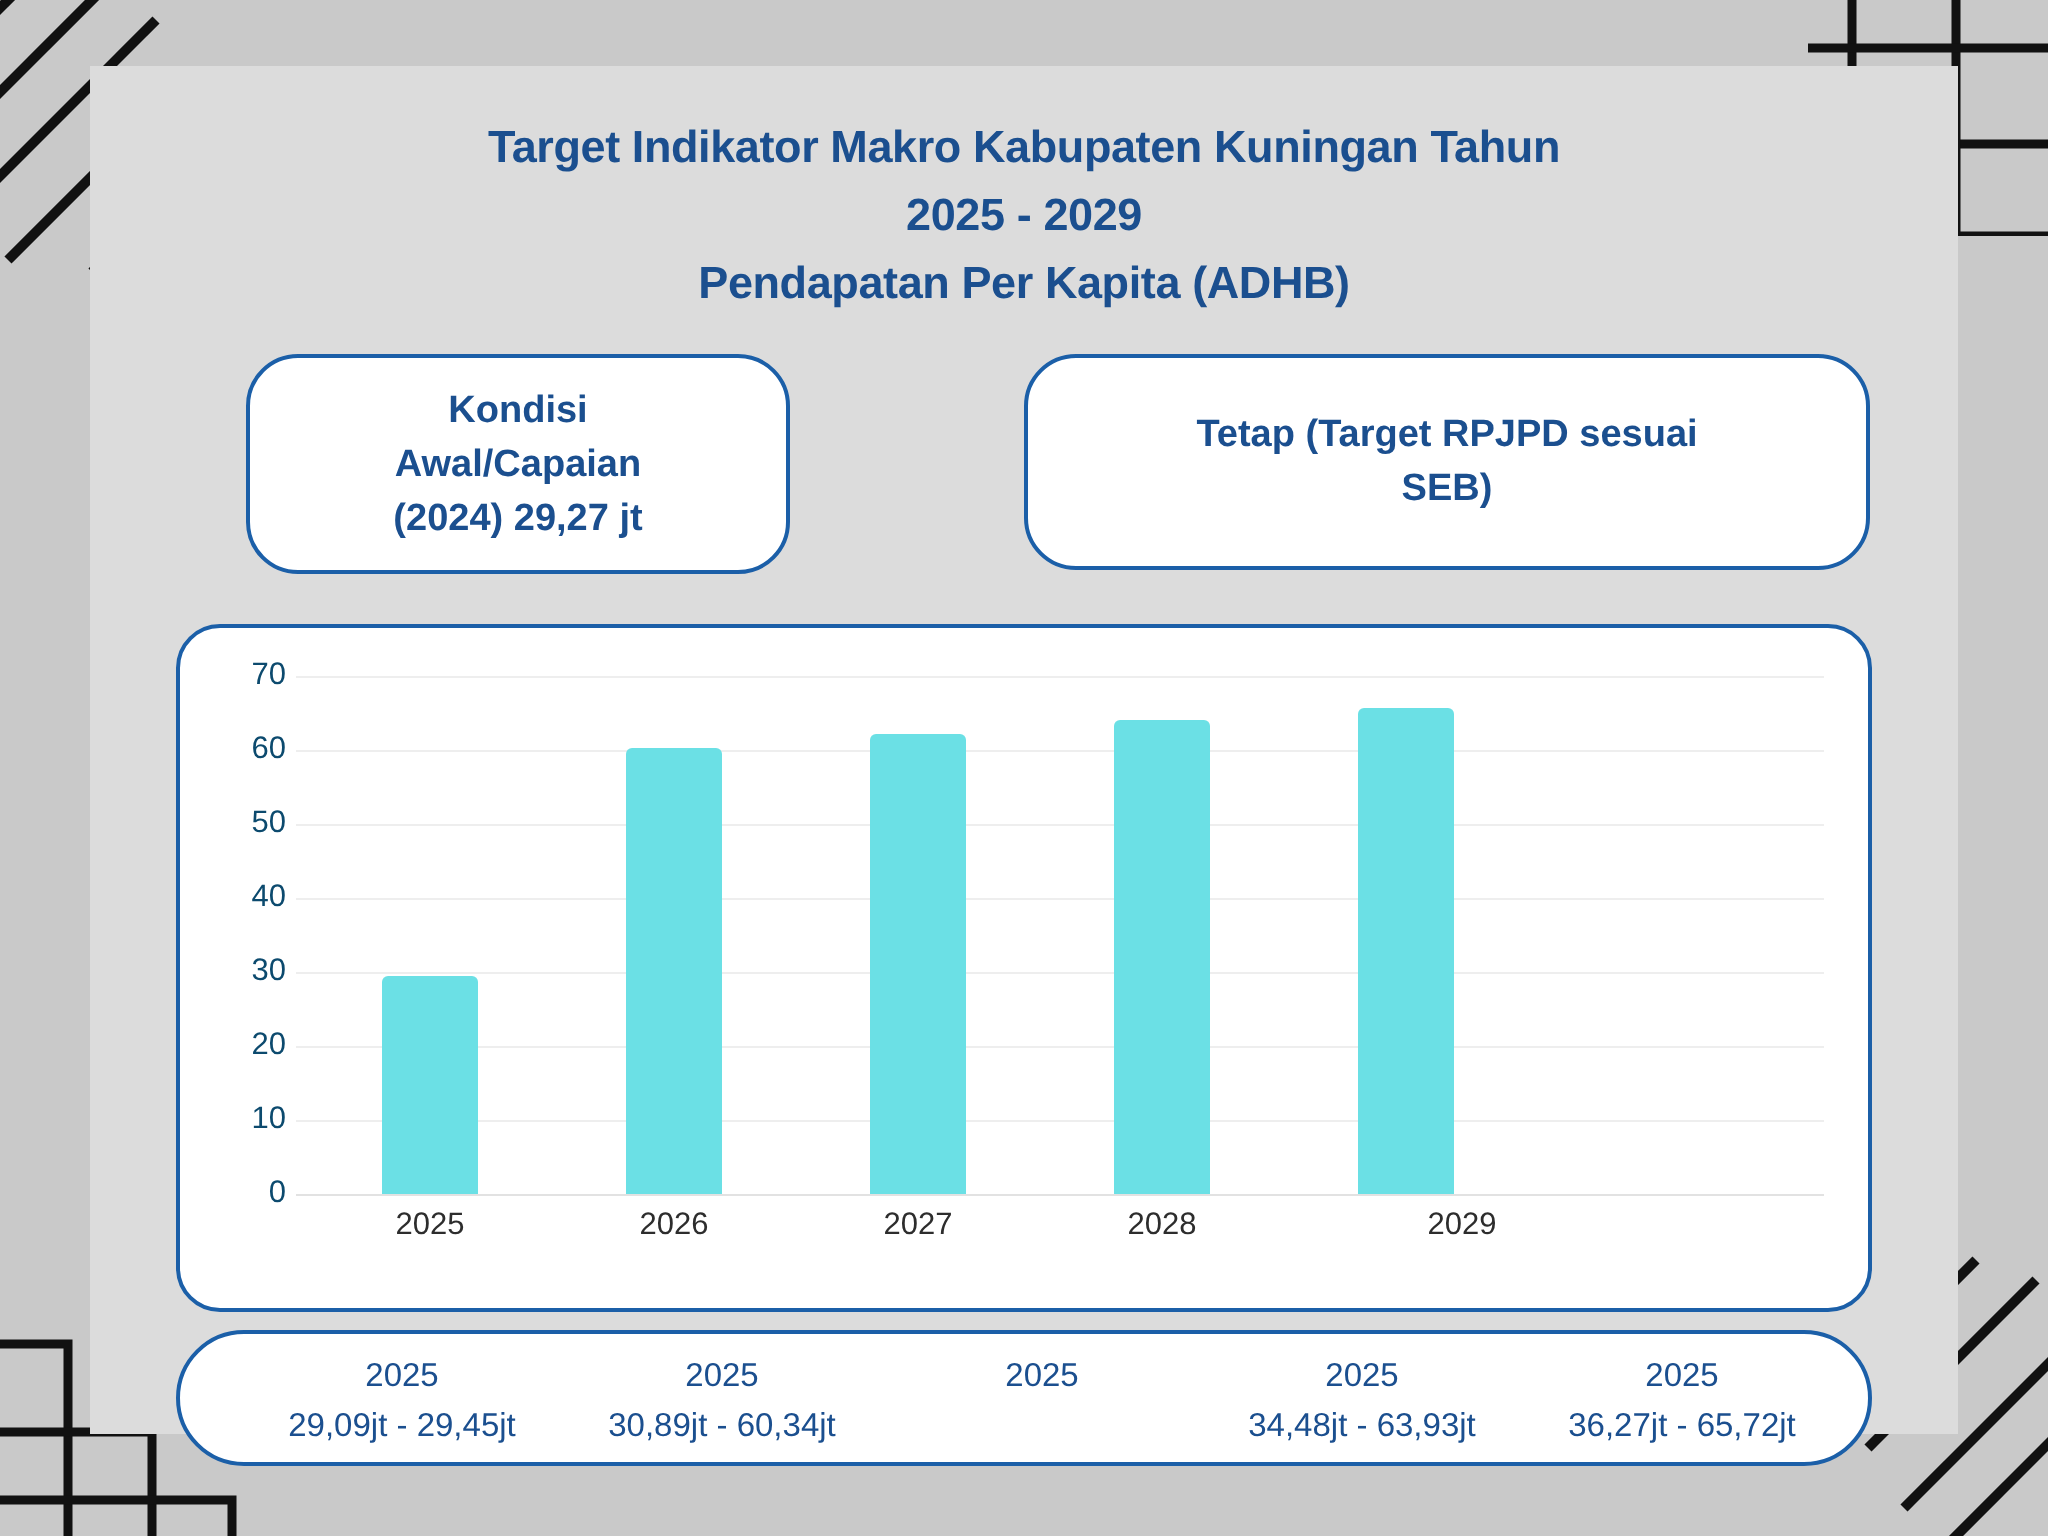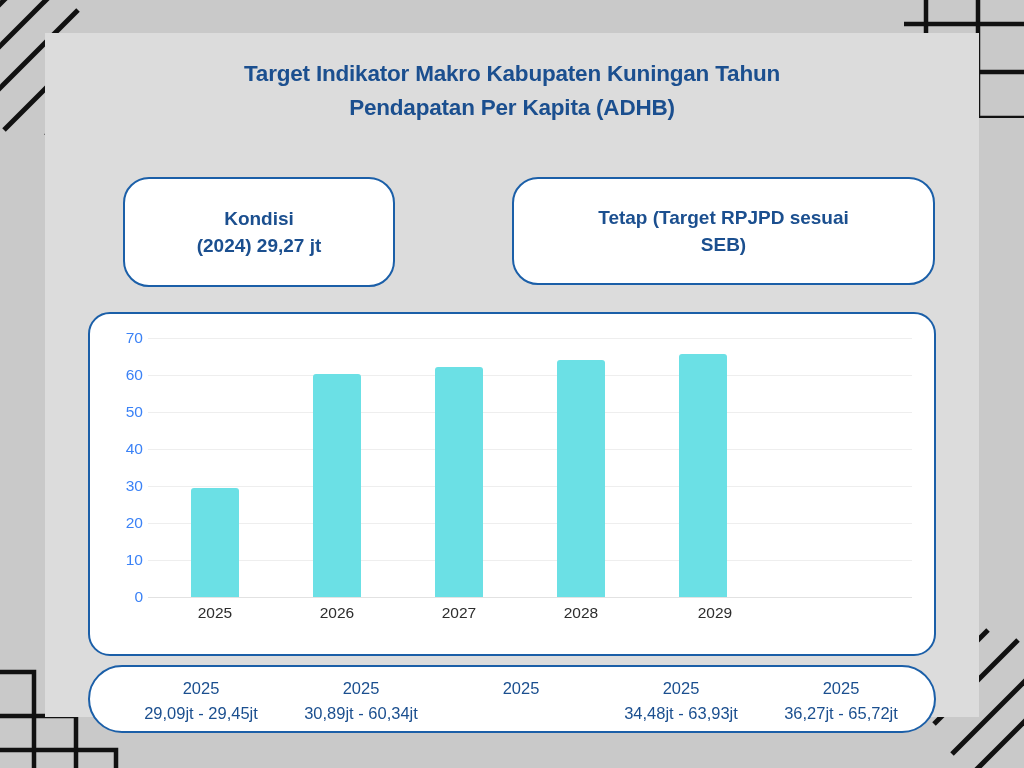--- a/index.html
+++ b/index.html
@@ -46,21 +46,21 @@
   #chart-card{
     position:absolute;left:43px;top:279px;width:848px;height:344px;
     background:#ffffff;border:2.5px solid #1b5fa8;border-radius:22px;
     box-sizing:border-box;
   }
   #plot-area{
     position:absolute;left:0;top:0;width:100%;height:100%;
   }
   .ytick{
     position:absolute;right:0;transform:translateY(-50%);
-    font-size:15.5px;color:#3b82f6;text-align:right;width:34px;
+    font-size:15.5px;color:#0c4a6e;text-align:right;width:34px;
   }
   #y-axis{position:absolute;left:13px;top:24px;width:40px;height:259px;}
   #grid{position:absolute;left:58px;top:24px;right:22px;height:259px;}
   .gridline{position:absolute;left:0;right:0;height:1px;background:#eeeeee;}
   .gridline.base{background:#e2e2e2;}
   #bars{position:absolute;left:58px;top:24px;right:22px;height:259px;}
   .bar-slot{
     position:absolute;bottom:0;width:122px;height:100%;
   }
   .bar{
@@ -122,26 +122,28 @@
     <path d="M-10 34 L34 34 L34 130"></path>
     <path d="M-10 78 L76 78 L76 130"></path>
     <path d="M-10 112 L116 112 L116 130"></path>
   </g>
 </svg>
 
 <div id="slide-panel">
 
   <div id="title-block">
     <span class="ln">Target Indikator Makro Kabupaten Kuningan Tahun</span>
+    <span class="ln">2025 - 2029</span>
     <span class="ln">Pendapatan Per Kapita (ADHB)</span>
   </div>
 
   <div class="info-box" id="info-box-left">
     <div>
       <span class="ln">Kondisi</span>
+      <span class="ln">Awal/Capaian</span>
       <span class="ln">(2024) 29,27 jt</span>
     </div>
   </div>
 
   <div class="info-box" id="info-box-right">
     <div>
       <span class="ln">Tetap (Target RPJPD sesuai</span>
       <span class="ln">SEB)</span>
     </div>
   </div>
@@ -183,21 +185,21 @@
           </div>
           <div class="bar-slot" style="left: 494px;">
             <div class="bar" title="2029: 65.72" style="height: 243.164px; background: rgb(107, 224, 229);"></div>
           </div>
         </div>
     </div>
   <div class="xtick" style="left: 64px;">2025</div>
       <div class="xtick" style="left: 186px;">2026</div>
       <div class="xtick" style="left: 308px;">2027</div>
       <div class="xtick" style="left: 430px;">2028</div>
-      <div class="xtick" style="left: 564px;">2029</div>
+      <div class="xtick" style="left: 580px;">2029</div>
     </div>
 
   <div id="footer-card">
       <div class="foot-cell" style="left: 22px;">
         <span class="yr">2025</span>
         <span class="rg">29,09jt - 29,45jt</span>
       </div>
       <div class="foot-cell" style="left: 182px;">
         <span class="yr">2025</span>
         <span class="rg">30,89jt - 60,34jt</span>

